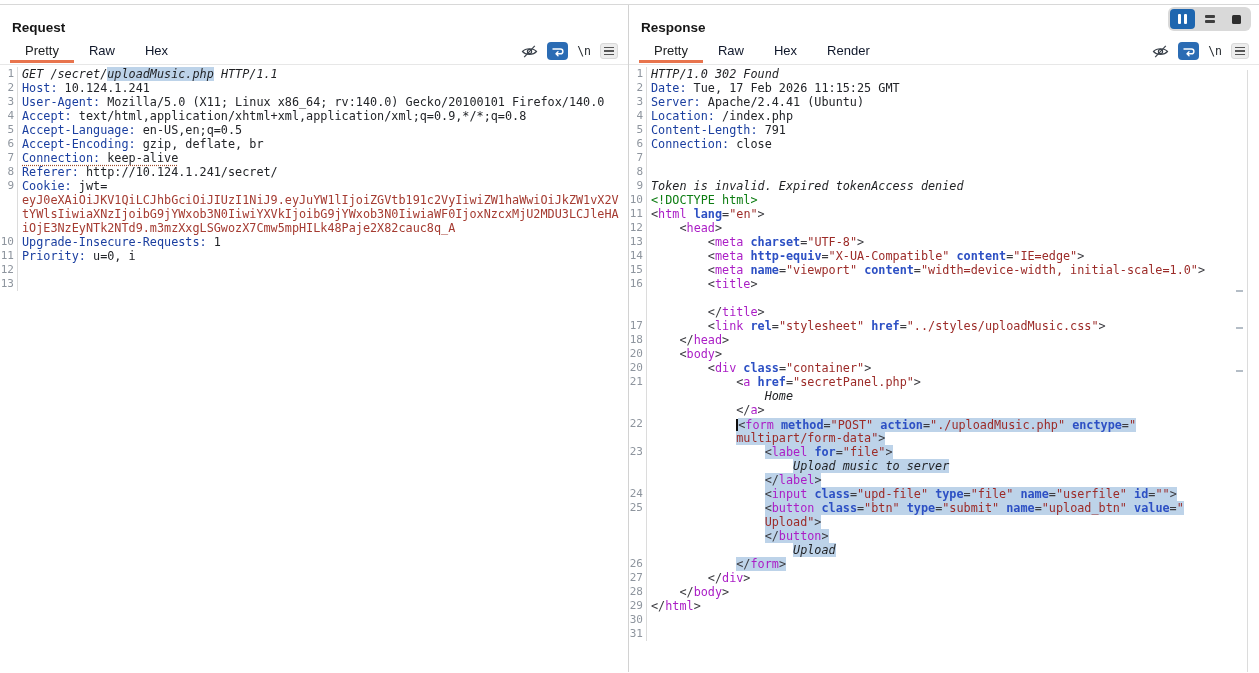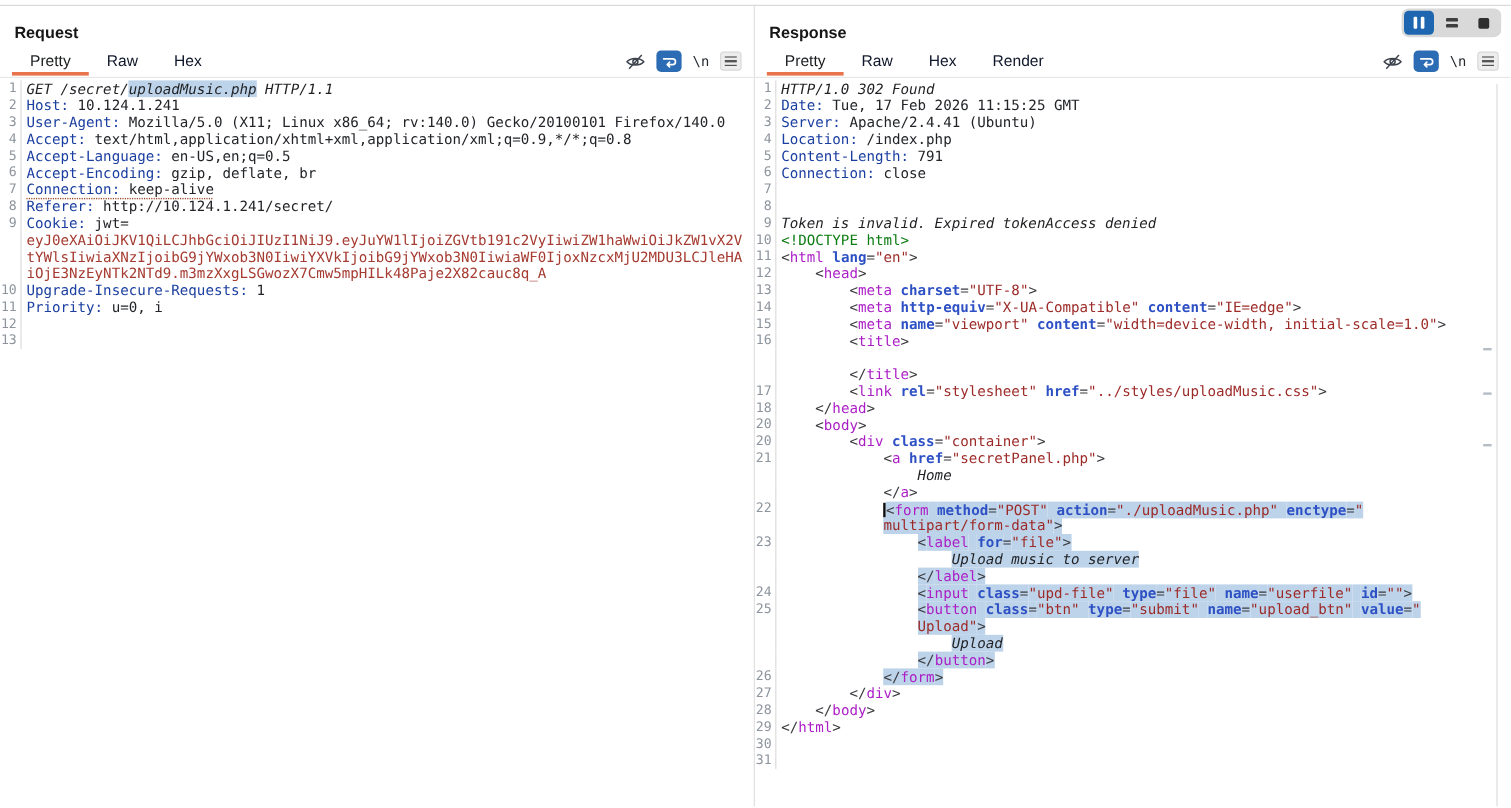--- a/index.html
+++ b/index.html
@@ -330,25 +330,25 @@
         <div class="code-row">
           <span class="ln">25</span>
           <span class="code-line"><span class="seg txt">                </span><span class="seg pun sel">&lt;</span><span class="seg tag sel">button</span><span class="seg txt sel"> </span><span class="seg attr sel">class</span><span class="seg pun sel">=</span><span class="seg attv sel">"btn"</span><span class="seg txt sel"> </span><span class="seg attr sel">type</span><span class="seg pun sel">=</span><span class="seg attv sel">"submit"</span><span class="seg txt sel"> </span><span class="seg attr sel">name</span><span class="seg pun sel">=</span><span class="seg attv sel">"upload_btn"</span><span class="seg txt sel"> </span><span class="seg attr sel">value</span><span class="seg pun sel">=</span><span class="seg attv sel">"</span></span>
         </div>
         <div class="code-row">
           <span class="ln"></span>
           <span class="code-line"><span class="seg txt">                </span><span class="seg attv sel">Upload"</span><span class="seg pun sel">&gt;</span></span>
         </div>
         <div class="code-row">
           <span class="ln"></span>
+          <span class="code-line"><span class="seg txt">                </span><span class="seg pun sel">&lt;/</span><span class="seg tag sel">button</span><span class="seg pun sel">&gt;</span></span>
+        </div>
+        <div class="code-row">
+          <span class="ln"></span>
           <span class="code-line"><span class="seg txt">                    </span><span class="seg txt sel">Upload</span></span>
-        </div>
-        <div class="code-row">
-          <span class="ln"></span>
-          <span class="code-line"><span class="seg txt">                </span><span class="seg pun sel">&lt;/</span><span class="seg tag sel">button</span><span class="seg pun sel">&gt;</span></span>
         </div>
         <div class="code-row">
           <span class="ln">26</span>
           <span class="code-line"><span class="seg txt">            </span><span class="seg pun sel">&lt;/</span><span class="seg tag sel">form</span><span class="seg pun sel">&gt;</span></span>
         </div>
         <div class="code-row">
           <span class="ln">27</span>
           <span class="code-line"><span class="seg txt">        </span><span class="seg pun">&lt;/</span><span class="seg tag">div</span><span class="seg pun">&gt;</span></span>
         </div>
         <div class="code-row">

